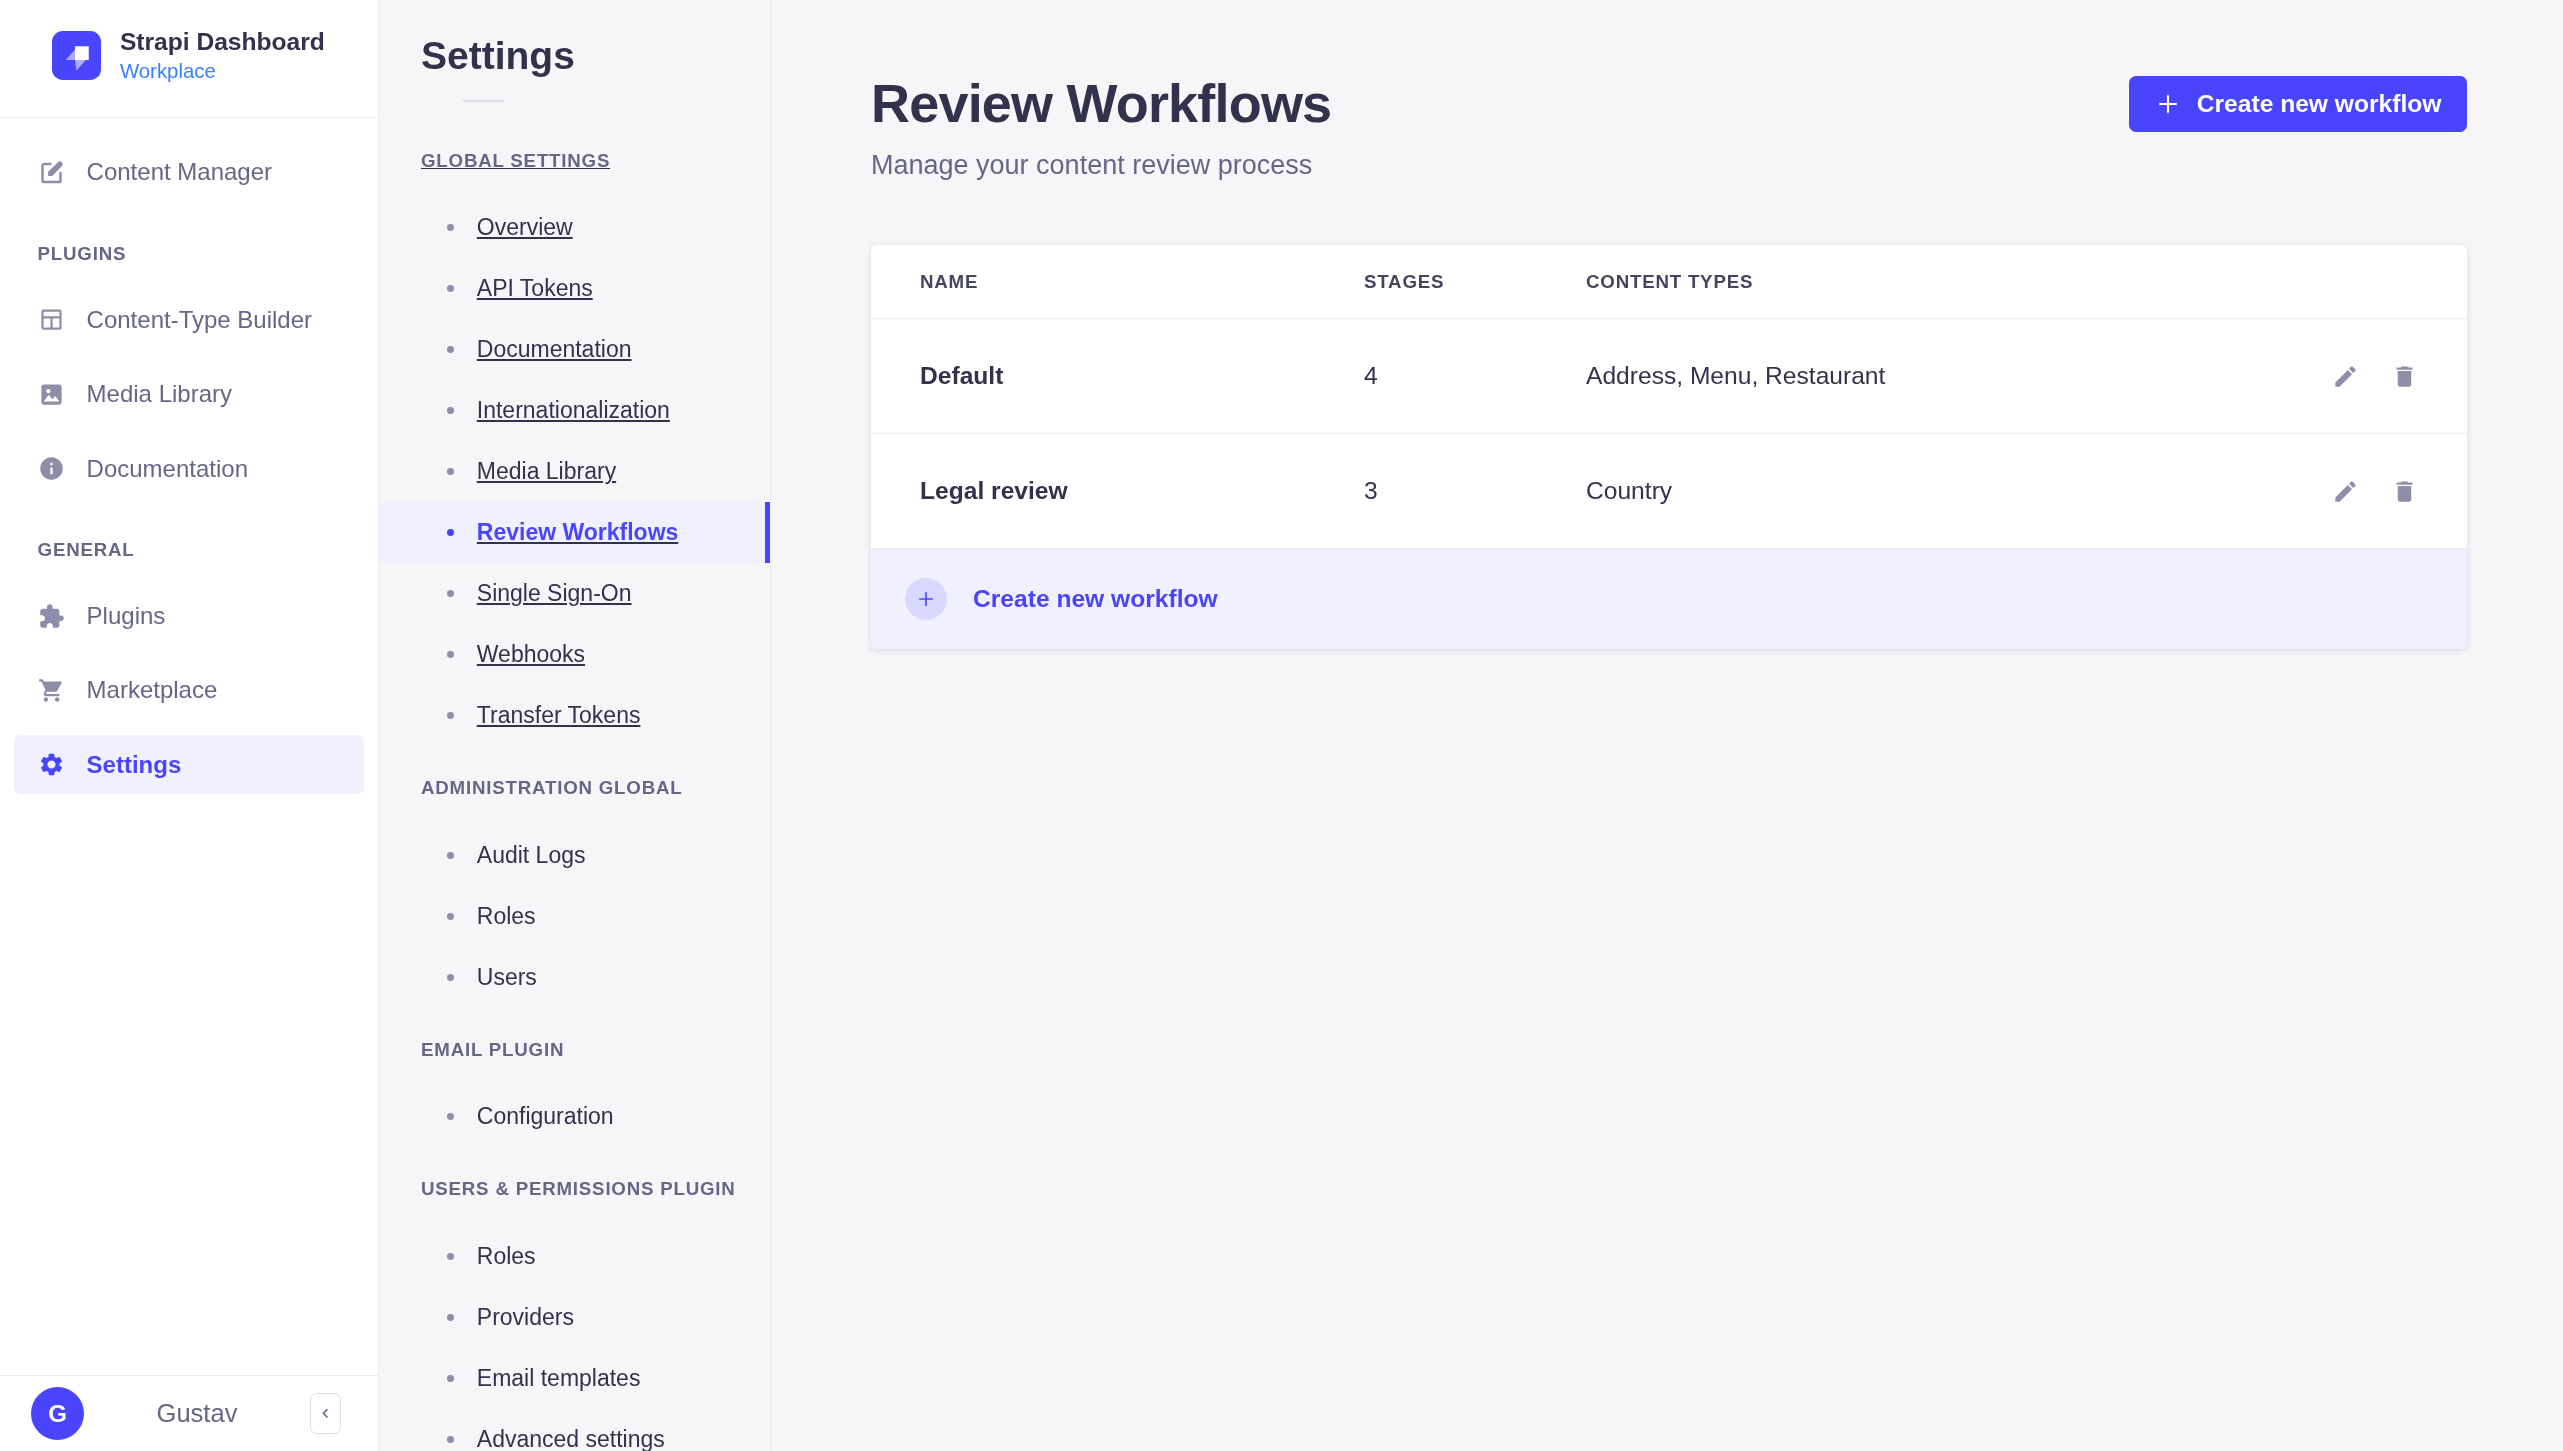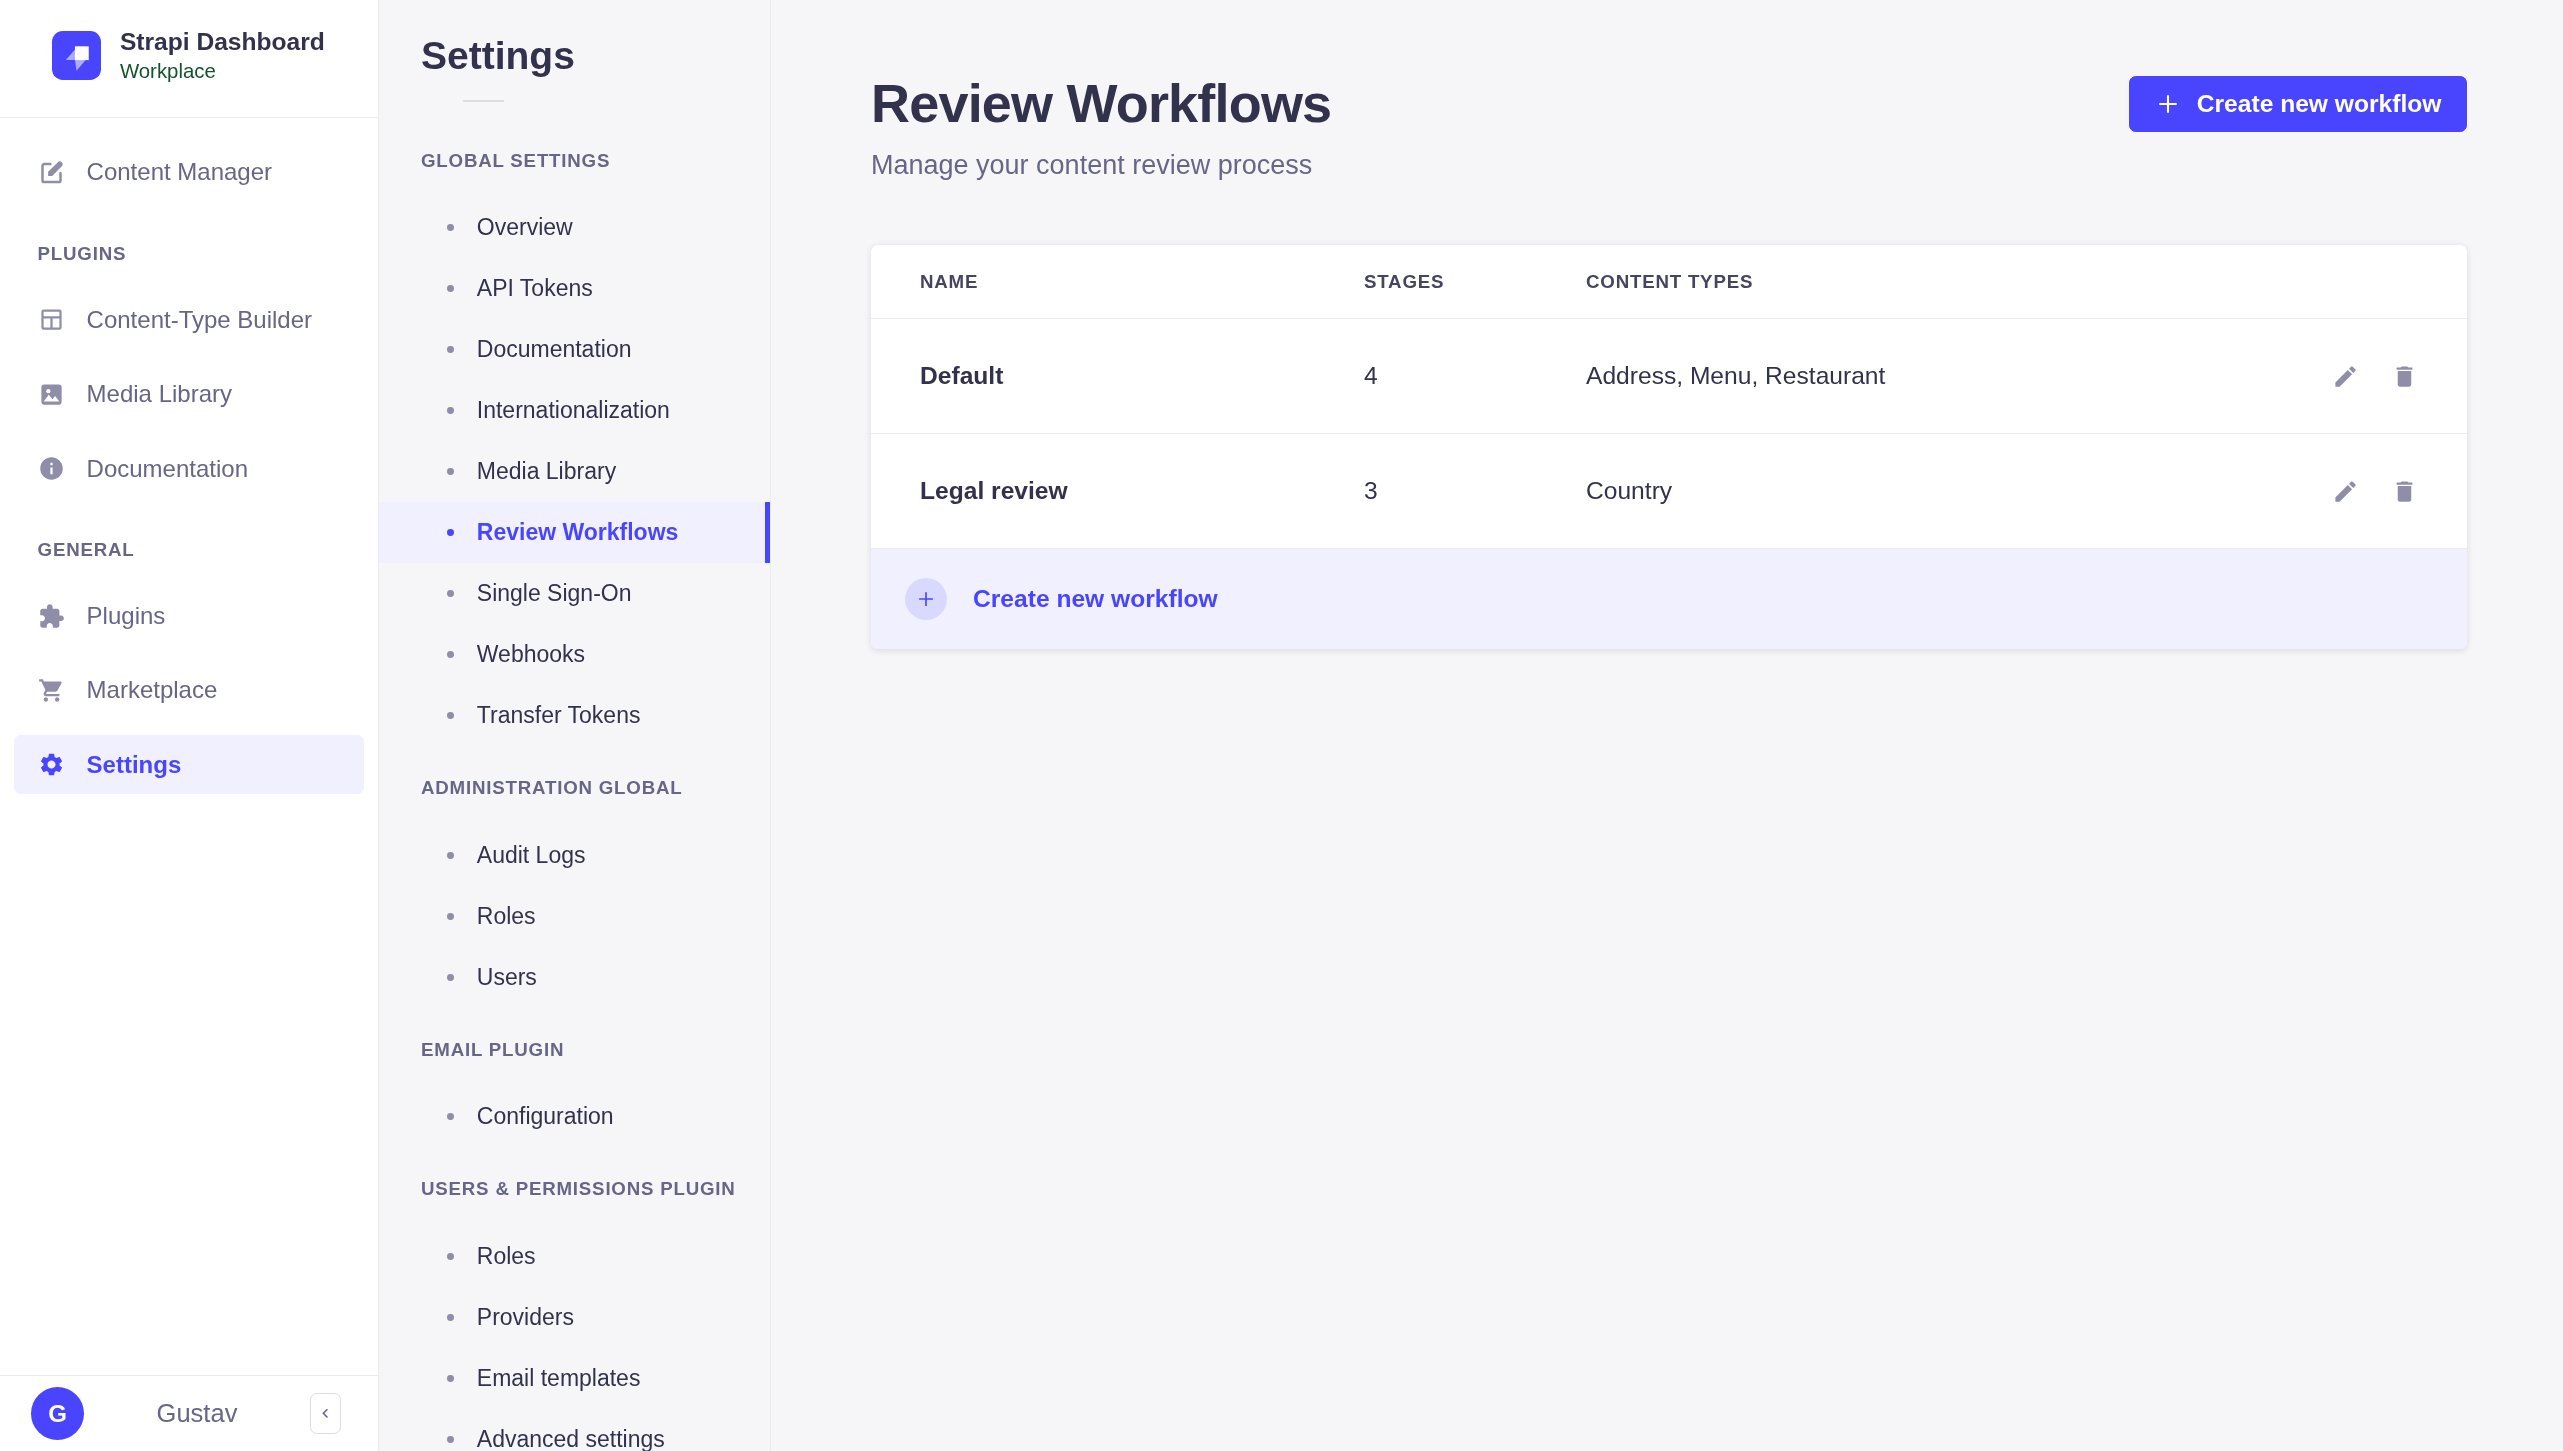--- a/index.html
+++ b/index.html
@@ -17,21 +17,21 @@
   
   .sidebar {
     width: 379px; min-width: 379px; height: 100%;
     background: #ffffff;
     border-right: 0.8px solid #eaeaef;
     display: flex; flex-direction: column;
   }
   .brand { display: flex; align-items: center; gap: 18.7px; padding: 28px 20.4px 34px 19.5px; justify-content: center; }
   .brand-logo { width: 49px; height: 49px; flex: none; }
   .brand-title { font-size: 24.6px; font-weight: 700; color: #32324d; line-height: 1.15; }
-  .brand-sub { font-size: 20.4px; color: #14532d; margin-top: 3.4px; }
+  .brand-sub { font-size: 20.4px; color: #3b82f6; margin-top: 3.4px; }
   .sidebar-divider { height: 0.8px; background: #eaeaef; flex: none; }
 
   .sidebar-nav { flex: 1; padding: 25.5px 13.6px 0; overflow: hidden; }
   .nav-item {
     display: flex; align-items: center; gap: 22px;
     height: 59px; padding: 0 24px; margin-bottom: 15.3px;
     border-radius: 6.8px; font-size: 24px; color: #666687; cursor: pointer;
   }
   .nav-item .nav-icon { width: 27px; height: 27px; color: #8e8ea9; flex: none; }
   .nav-item.active { background: #f0f0ff; color: #4945ff; font-weight: 700; }
@@ -66,21 +66,21 @@
   .subnav {
     width: 392px; min-width: 392px; height: 100%;
     background: #f6f6f9;
     border-right: 0.8px solid #eaeaef;
     overflow: hidden;
   }
   .subnav-header { padding: 34px 0 0 42px; }
   .subnav-title { font-size: 39px; font-weight: 700; color: #32324d; }
   .subnav-hr { width: 41px; height: 1.7px; background: #dcdce4; border: 0; margin: 22px 0 0 42px; }
   .snav-section { margin-top: 31px; }
-  .snav-section.first { margin-top: 48px; }
+  .snav-section.first { margin-top: 48px; text-decoration: underline; }
   .snav-section-label {
     padding-left: 42px; margin-bottom: 25.5px;
     font-size: 18.7px; font-weight: 700; letter-spacing: 0.8px; color: #666687;
   }
   .snav-item {
     position: relative;
     display: flex; align-items: center; gap: 23px;
     height: 61px; padding-left: 68px;
     font-size: 23px; color: #32324d; cursor: pointer;
   }

